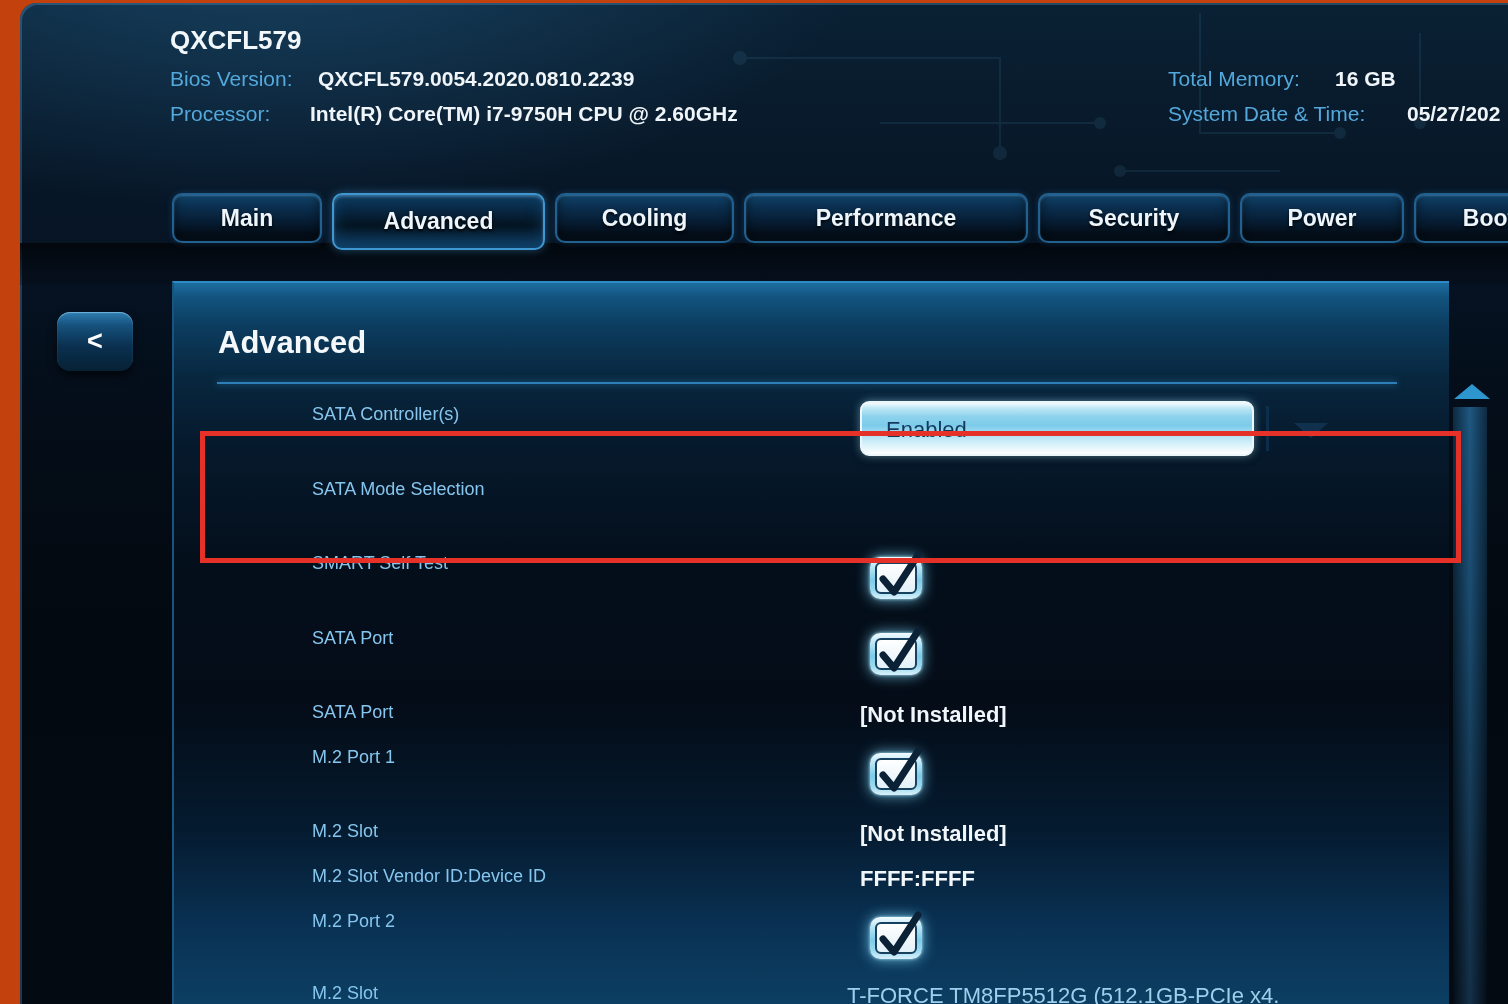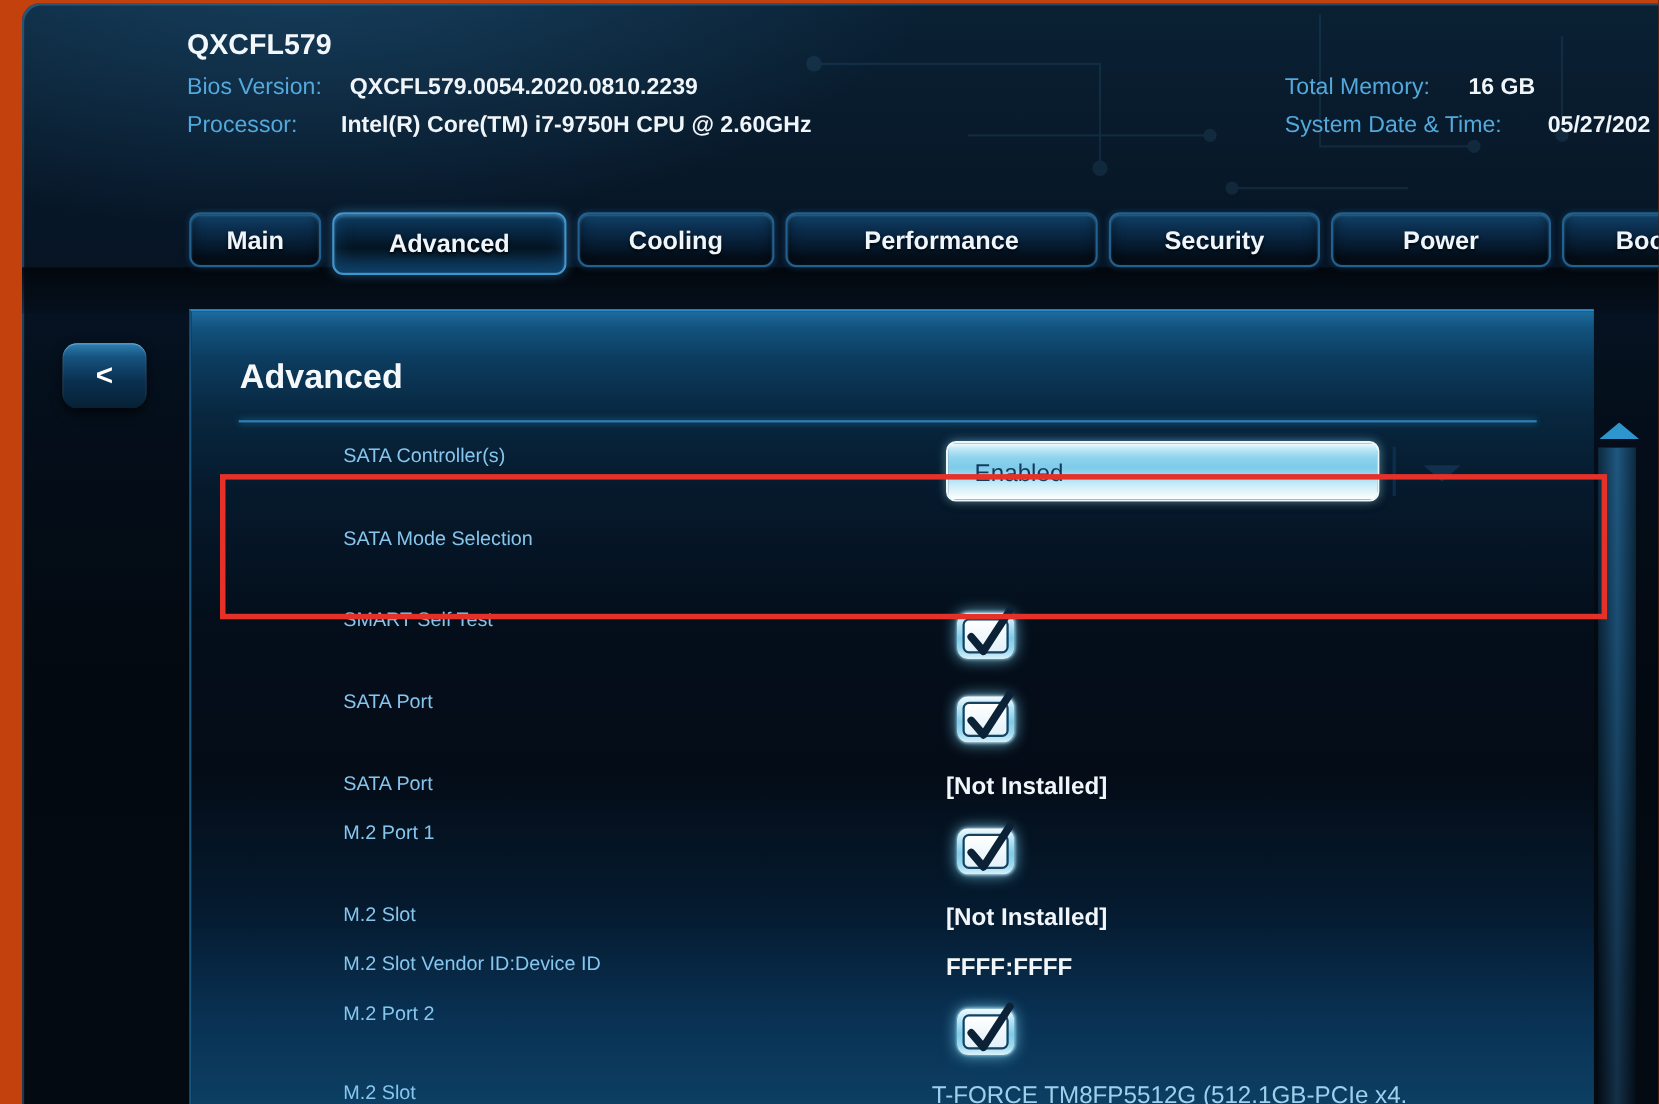--- a/index.html
+++ b/index.html
@@ -36,26 +36,26 @@
   
   .tabs { position:absolute; left:152px; top:190px; display:flex; gap:10px; align-items:flex-start; }
   .tab {
     height:50px; border-radius:10px; display:flex; align-items:center; justify-content:center;
     font-size:23px; font-weight:700; color:#eef5fb; cursor:pointer;
     text-shadow:0 2px 3px rgba(0,0,0,.85);
     border:2px solid #21608f;
     background:linear-gradient(180deg,#11446a 0%,#0b3051 24%,#071e35 56%,#051322 84%,#071a2c 100%);
     box-shadow:0 0 6px rgba(40,120,180,.30), inset 0 1px 2px rgba(130,200,250,.35), inset 0 -8px 12px rgba(0,0,0,.55);
   }
-  .tab:nth-child(1){width:120px}
+  .tab:nth-child(1){width:150px}
   .tab:nth-child(2){width:213px}
   .tab:nth-child(3){width:179px}
   .tab:nth-child(4){width:284px}
   .tab:nth-child(5){width:192px}
-  .tab:nth-child(6){width:200px}
+  .tab:nth-child(6){width:164px}
   .tab:nth-child(7){width:150px}
   .tab.active {
     height:57px; border-color:#3f97d2;
     background:linear-gradient(180deg,#0e3d61 0%,#082946 26%,#04131f 58%,#0a2f4e 100%);
     box-shadow:0 0 10px rgba(70,160,220,.45), inset 0 2px 3px rgba(140,210,255,.35), inset 0 -10px 16px rgba(20,80,130,.55);
   }
   .tab-band { position:absolute; left:0; right:0; top:240px; height:42px;
     background:linear-gradient(180deg, rgba(2,5,9,.85), rgba(3,9,15,.25)); }
 
   

